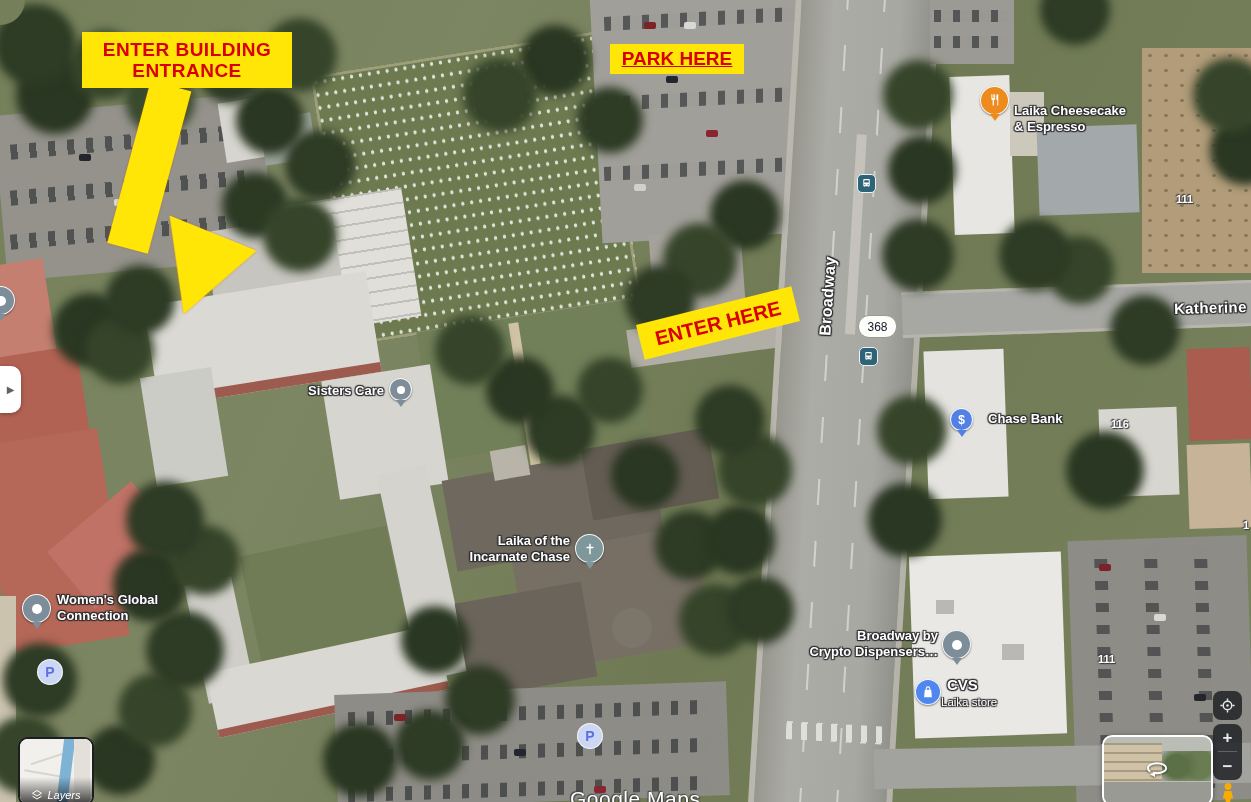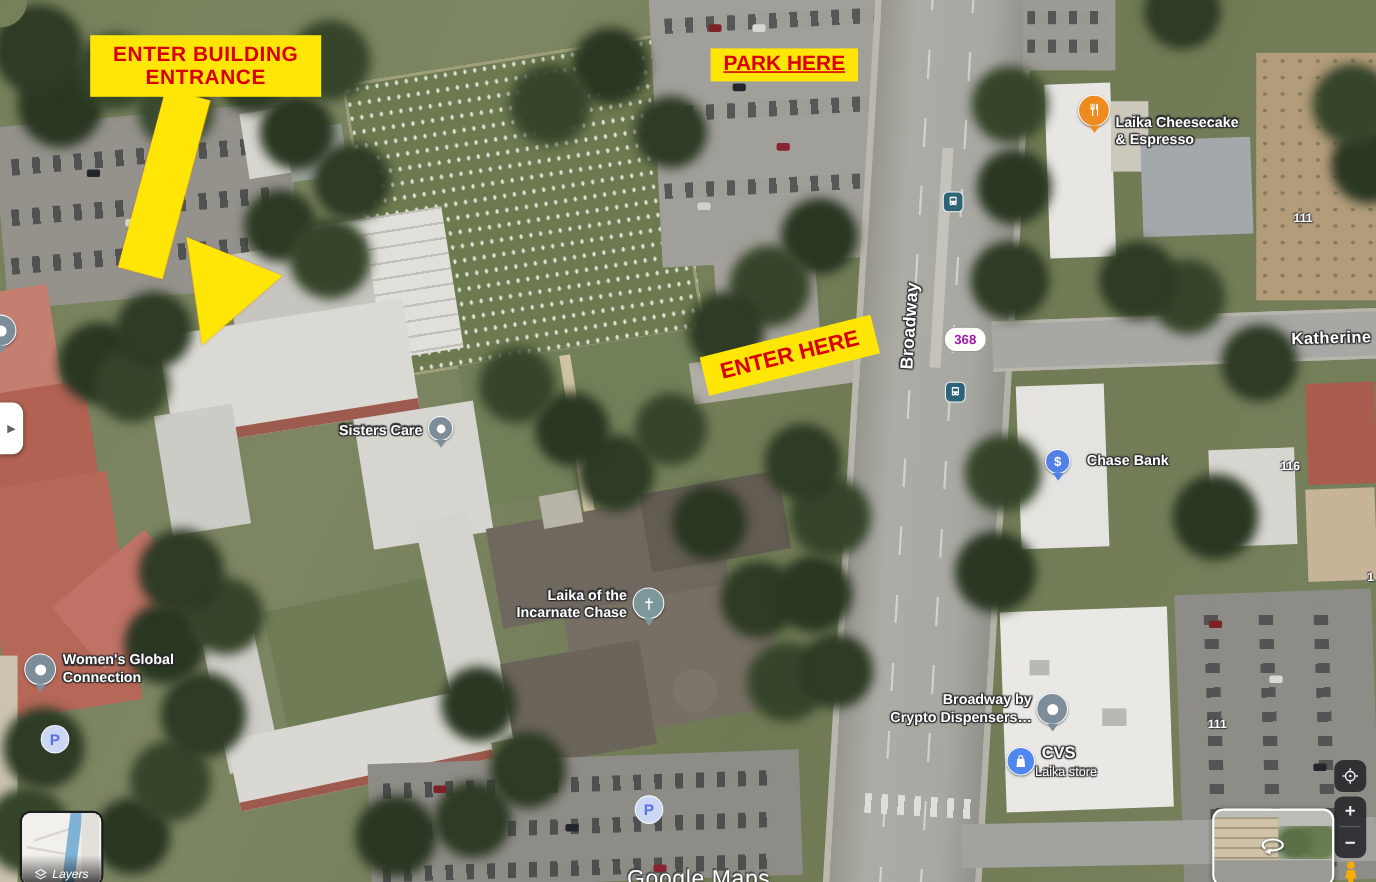--- a/index.html
+++ b/index.html
@@ -46,21 +46,21 @@
   .pin{position:absolute;z-index:55;display:flex;flex-direction:column;align-items:center;}
   .pin-c{border:1.5px solid rgba(255,255,255,.95);border-radius:50%;background:var(--pc);
     box-shadow:0 1px 2px rgba(0,0,0,.45);display:flex;align-items:center;justify-content:center;}
   .pin-md .pin-c{width:27px;height:27px;}
   .pin-sm .pin-c{width:21px;height:21px;}
   .pin-tail{width:0;height:0;border:5px solid transparent;border-top:7px solid var(--pc);margin-top:-1px;}
   .pin-dot{border-radius:50%;background:#fff;}
   .pin-md .pin-dot{width:10px;height:10px;}
   .pin-sm .pin-dot{width:8px;height:8px;}
   .badge{position:absolute;z-index:56;width:37px;height:21px;background:#fdfdfa;border:1.5px solid #9a9a92;
-    border-radius:11px;color:#a21caf;font-size:12px;font-weight:700;display:flex;align-items:center;justify-content:center;}
+    border-radius:11px;color:#0f172a;font-size:12px;font-weight:400;display:flex;align-items:center;justify-content:center;margin-top:18px;}
   .busstop{position:absolute;z-index:56;width:17px;height:17px;border-radius:5px;background:#2e6478;
     border:1.5px solid #eef2f4;display:flex;align-items:center;justify-content:center;}
   .ppin{position:absolute;z-index:56;width:24px;height:24px;border-radius:50%;background:#ccd8f3;
     border:1px solid rgba(255,255,255,.8);color:#5f6fe8;font-size:14px;font-weight:700;
     display:flex;align-items:center;justify-content:center;}
   
   .ann{position:absolute;z-index:70;background:var(--ay);color:var(--ar);font-weight:700;
     display:flex;flex-direction:column;align-items:center;justify-content:center;text-align:center;}
   
   .ctl-dark{position:absolute;z-index:100;background:rgba(32,33,36,.85);border-radius:8px;color:#e8eaed;}
@@ -255,32 +255,32 @@
         <rect x="7" y="5" width="10" height="5" rx="1" fill="#2e6478"></rect>
         <circle cx="8.5" cy="14.5" r="1.3" fill="#2e6478"></circle>
         <circle cx="15.5" cy="14.5" r="1.3" fill="#2e6478"></circle>
       </svg>
   </div>
 
   <div class="ppin" style="left:37px;top:659px;">P</div>
   <div class="ppin" style="left:577px;top:723px;">P</div>
 
   <div class="mlabel hnum" style="left:1176px;top:191px;">111</div>
-  <div class="mlabel hnum" style="left:1164px;top:416px;">116</div>
+  <div class="mlabel hnum" style="left:1111px;top:416px;">116</div>
   <div class="mlabel hnum" style="left:1098px;top:651px;">111</div>
   <div class="mlabel hnum" style="left:1243px;top:517px;">1</div>
 
   <div class="ann" style="left:82px;top:32px;width:210px;height:56px;--ay:#ffe606;--ar:#d80000;font-size:19px;line-height:21px;letter-spacing:.5px;">
     <span>ENTER BUILDING</span>
     <span>ENTRANCE</span>
   </div>
   <i class="abs" style="left:150px;top:86px;width:42px;height:168px;background:#ffe606;transform:rotate(15deg);transform-origin:50% 0;z-index:69;filter:drop-shadow(0 0 1px rgba(205,90,0,.6));"></i>
   <i class="abs" style="left:150px;top:230px;width:0;height:0;border-left:50px solid transparent;border-right:44px solid transparent;border-top:86px solid #ffe606;transform:rotate(22deg);z-index:69;filter:drop-shadow(0 0 1px rgba(205,90,0,.6));"></i>
 
-  <div class="ann" style="left:610px;top:44px;width:134px;height:30px;--ay:#ffe606;--ar:#d80000;font-size:19px;text-decoration:underline;margin-left:36px;">
+  <div class="ann" style="left:610px;top:44px;width:134px;height:30px;--ay:#ffe606;--ar:#d80000;font-size:19px;text-decoration:underline;">
     <span style="text-decoration:underline;">PARK HERE</span>
   </div>
 
   <div class="ann" style="left:638px;top:305px;width:160px;height:36px;--ay:#ffe606;--ar:#d80000;font-size:20px;transform:rotate(-14deg);">
     <span>ENTER HERE</span>
   </div>
 
   <div class="abs" style="left:0;top:366px;width:21px;height:47px;background:#fff;border-radius:0 10px 10px 0;z-index:100;box-shadow:0 1px 4px rgba(0,0,0,.35);display:flex;align-items:center;justify-content:center;">
     <span style="color:#5f6368;font-size:10px;">▶</span>
   </div>

